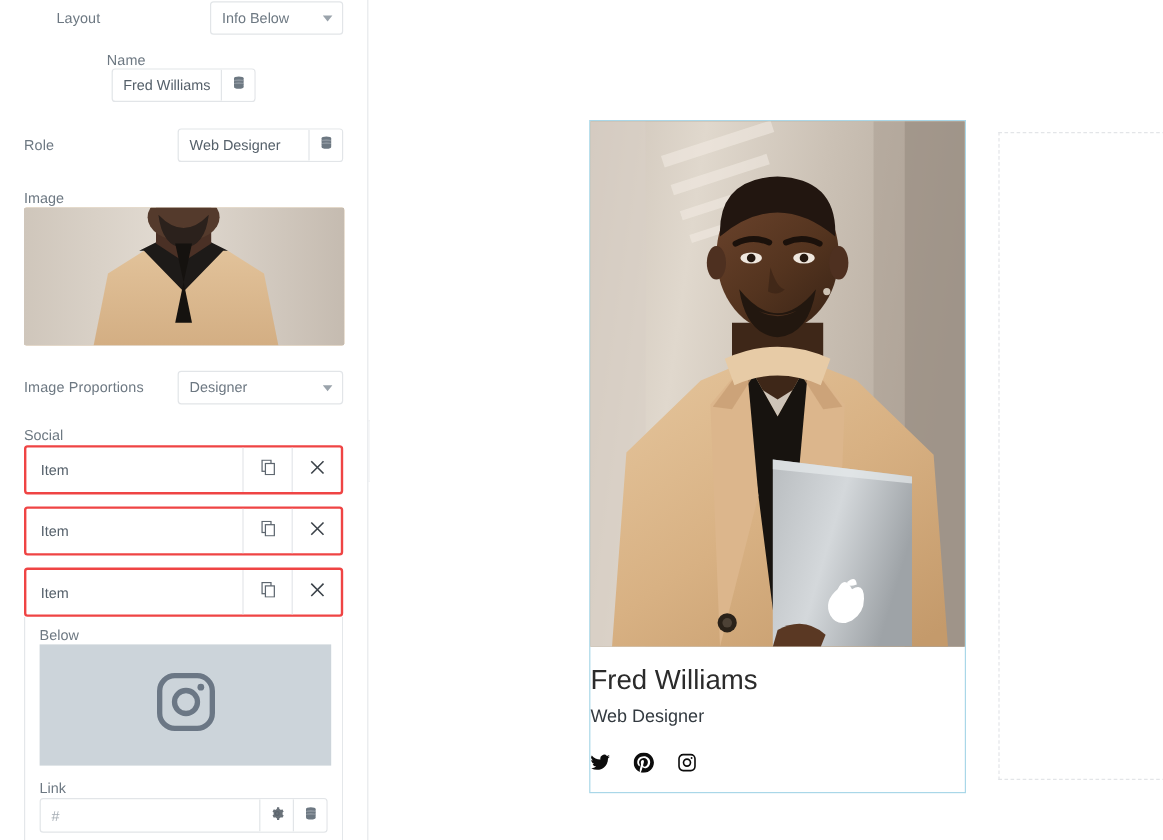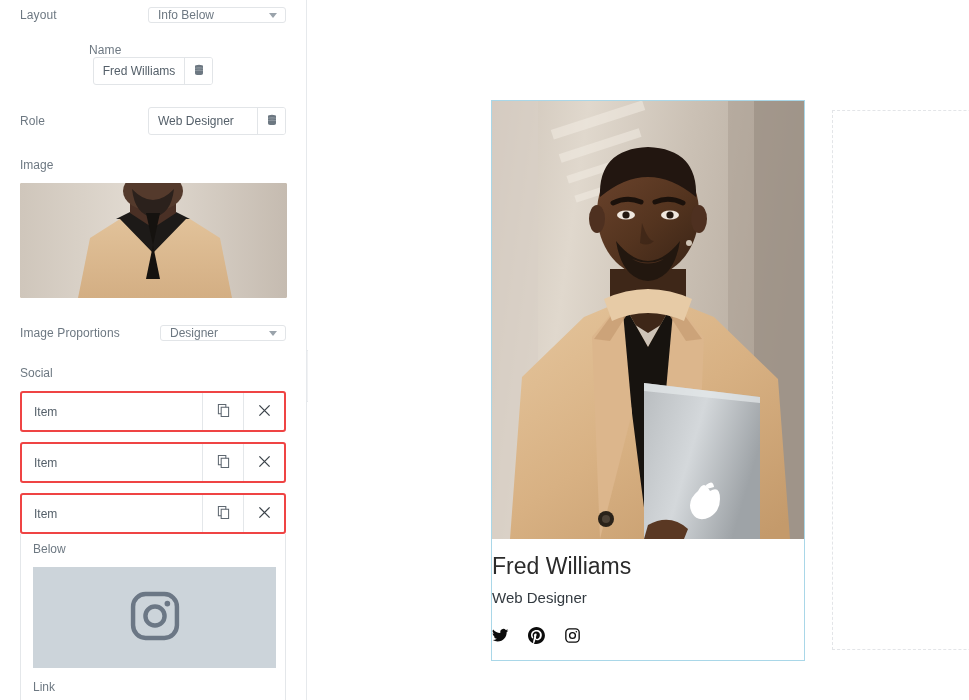--- a/index.html
+++ b/index.html
@@ -25,28 +25,28 @@
     display: flex; align-items: center;
     min-height: 42px;
   }
   .row-label {
     font-size: 12px; color: #6d7882;
     flex: 0 0 auto; width: 128px;
     letter-spacing: .1px;
   }
   .block-label {
     font-size: 12px; color: #6d7882;
-    padding-top: 9px; padding-bottom: 11px;
+    padding-top: 9px; padding-bottom: 1px;
   }
 
   
   .select {
     position: relative;
     flex: 1 1 auto;
-    height: 16px;
+    height: 28px;
     border: 1px solid #e2e5e8;
     border-radius: 3px;
     background: #fff;
     display: flex; align-items: center;
     padding: 0 22px 0 9px;
     font-size: 12px; color: #6d7882;
   }
   .select .caret {
     position: absolute; right: 8px; top: 50%;
     width: 0; height: 0; margin-top: -2px;
@@ -172,21 +172,21 @@
   }
 </style>
 </head>
 <body>
 
 <div class="app">
 
   <div class="panel">
     <div class="panel-inner">
 
-      <div class="row" style="min-height:28px;margin-top:1px;">
+      <div class="row" style="min-height:28px;margin-top:1px;margin-left:27px;">
         <div class="row-label">Layout</div>
         <div class="select">
           <span>Info Below</span>
           <span class="caret"></span>
         </div>
       </div>
 
       <div class="row" style="margin-top:14px;flex-direction:column;">
         <div class="row-label">Name</div>
         <div class="field">
@@ -245,21 +245,21 @@
           <path d="M58 115 L70 55 L100 36 L133 28 L170 36 L200 55 L212 115 Z" fill="url(#tcoat)"></path>
           <path d="M100 36 L133 70 L166 36 L170 36 L150 26 L133 24 L116 26 L96 36 Z" fill="#1d1a18"></path>
           <path d="M110 0 L110 30 L133 45 L156 30 L156 0 Z" fill="#4a3025"></path>
           <ellipse cx="133" cy="8" rx="30" ry="20" fill="#543a2c"></ellipse>
           <path d="M112 6 q21 22 42 0 q-3 26 -21 28 q-18 -2 -21 -28 Z" fill="#2b211c"></path>
           <path d="M126 30 L133 62 L140 30 Z" fill="#15120f"></path>
           <path d="M133 62 L126 96 L140 96 Z" fill="#15120f"></path>
         </svg>
       </div>
 
-      <div class="row" style="margin-top:14px;gap:12px;">
+      <div class="row" style="margin-top:14px;">
         <div class="row-label">Image Proportions</div>
         <div class="select">
           <span>Designer</span>
           <span class="caret"></span>
         </div>
       </div>
 
       <div class="block-label" style="padding-top:12px;">Social</div>
 
       <div class="item">

